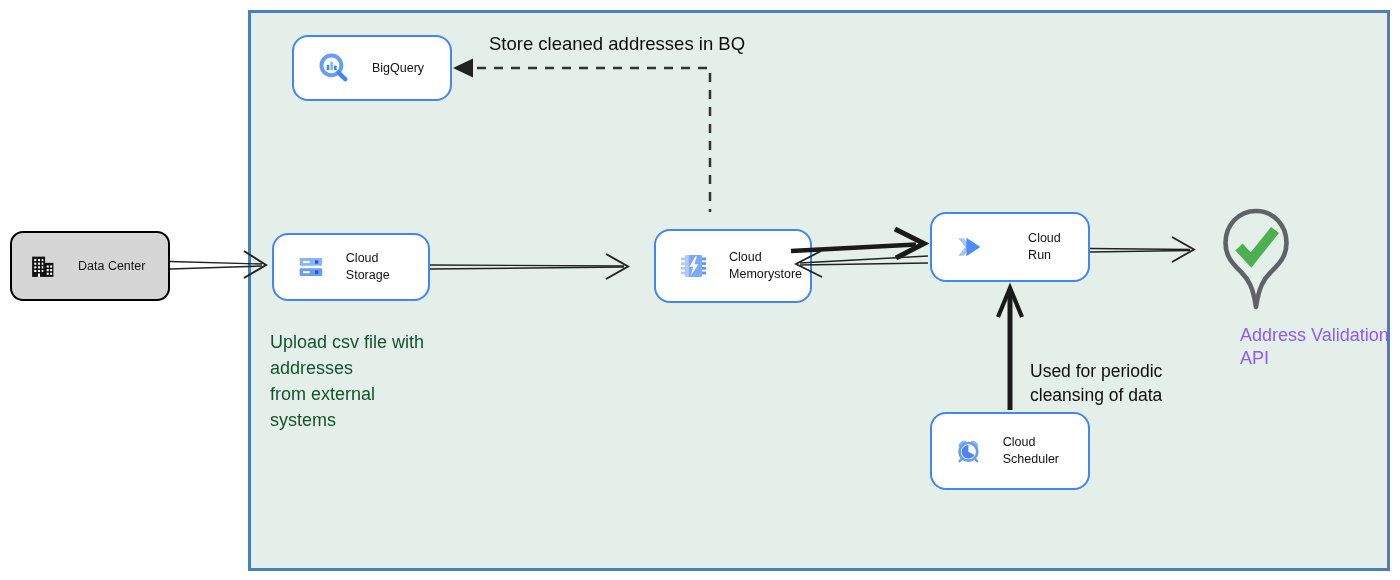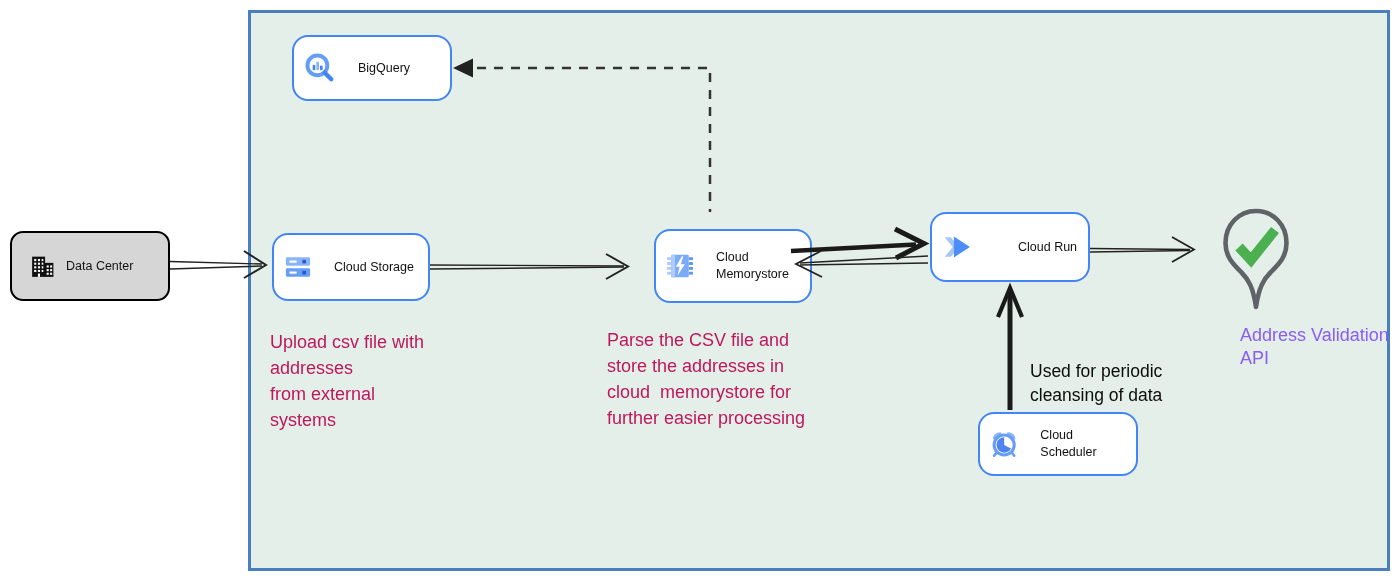--- a/index.html
+++ b/index.html
@@ -11,33 +11,33 @@
   .boundary {
     position: absolute; left: 248px; top: 10px; width: 1142px; height: 561px;
     background: #e3efe8; border: 3px solid #4a7fbd;
   }
 
   .edges { position: absolute; left: 0; top: 0; width: 1400px; height: 580px; pointer-events: none; z-index: 3; }
 
   .node {
     position: absolute; display: flex; align-items: center;
     background: #ffffff; border: 2px solid #4285f4; border-radius: 16px;
-    padding: 0 8px 0 9px; gap: 21px; z-index: 2;
+    padding: 0 8px 0 23px; gap: 21px; z-index: 2;
   }
   .node .label { font-size: 12.5px; color: #111; white-space: pre-line; line-height: 1.35; }
 
   .node-datacenter {
     position: absolute; display: flex; align-items: center;
     background: #d6d6d6; border: 2.5px solid #000000; border-radius: 13px;
-    padding: 0 8px 0 17px; gap: 10px; z-index: 2;
+    padding: 0 8px 0 17px; gap: 22px; z-index: 2;
   }
   .node-datacenter .label { font-size: 12.5px; color: #111; }
 
   .note {
-    position: absolute; font-size: 18px; color: #be185d; line-height: 1.44;
+    position: absolute; font-size: 18px; color: #14532d; line-height: 1.44;
     white-space: pre-wrap; z-index: 2;
   }
   .edge-label {
     position: absolute; font-size: 18.5px; color: #0c0c0c; white-space: pre-wrap;
     line-height: 1.35; z-index: 2;
   }
 
   .pin-wrap { position: absolute; left: 1219px; top: 206px; z-index: 2; }
   .pin-label { position: absolute; left: 1240px; top: 324px; font-size: 18px; color: #8b5cf6; line-height: 1.3; white-space: pre-line; z-index: 2; }
 </style>
@@ -165,49 +165,46 @@
   </div>
 
   <div class="node" style="left:930px; top:212px; width:160px; height:70px;gap:45px;">
     <svg width="32" height="32" viewBox="0 0 26 26">
       <polygon points="3,5 8,5 14.5,13 8,21 3,21 9.5,13" fill="#a5c6fa"></polygon>
       <polygon points="10.5,4.5 23.5,13 10.5,21.5" fill="#4e8df8"></polygon>
     </svg>
     <span class="label">Cloud Run</span>
   </div>
 
-  <div class="node" style="left:978px; top:412px; width:160px; height:64px;">
+  <div class="node" style="left:930px; top:412px; width:160px; height:78px;">
     <svg width="32" height="32" viewBox="0 0 26 26">
       <path d="M4.5 8 A5.5 5.5 0 0 1 9.5 4.2" stroke="#8ab4f8" stroke-width="2.4" fill="none" stroke-linecap="round"></path>
       <path d="M16.5 4.2 A5.5 5.5 0 0 1 21.5 8" stroke="#8ab4f8" stroke-width="2.4" fill="none" stroke-linecap="round"></path>
       <circle cx="13" cy="13.8" r="8.6" fill="#fff" stroke="#669df6" stroke-width="2.6"></circle>
       <path d="M13 13.8 L13 7.2 A6.6 6.6 0 1 0 18.9 16.8 Z" fill="#4d84f0"></path>
       <path d="M6.2 20.8 L4.4 23" stroke="#669df6" stroke-width="2.2" stroke-linecap="round"></path>
       <path d="M19.8 20.8 L21.6 23" stroke="#669df6" stroke-width="2.2" stroke-linecap="round"></path>
     </svg>
     <span class="label">Cloud Scheduler</span>
   </div>
 
   <div class="pin-wrap">
     <svg width="74" height="128" viewBox="0 0 74 128">
       <path d="M37 5 C19.5 5 6.5 19 6.5 37 C6.5 51 14.5 58.5 22.5 66.5 C29.5 73.5 34 81 37 101 C40 81 44.5 73.5 51.5 66.5 C59.5 58.5 67.5 51 67.5 37 C67.5 19 54.5 5 37 5 Z" fill="none" stroke="#5f6368" stroke-width="4.6" stroke-linejoin="round"></path>
       <path d="M20 41 L32 54 L56 24" fill="none" stroke="#4caf50" stroke-width="10"></path>
     </svg>
   </div>
   <div class="pin-label">Address Validation
 API</div>
 
+  <div class="edge-label" style="left:489px; top:32px;">Store cleaned addresses in BQ</div>
 
 
   <div class="edge-label" style="left:1030px; top:344px; font-size:17.5px;margin-top:16px;">Used for periodic
 cleansing of data</div>
 
   <div class="note" style="left:270px; top:330px;">Upload csv file with
 addresses
 from external
 systems</div>
 
-  <div class="note" style="left:607px; top:328px;">Parse the CSV file and
-store the addresses in
-cloud  memorystore for
-further easier processing</div>
 
 </div>
 
 </body></html>

